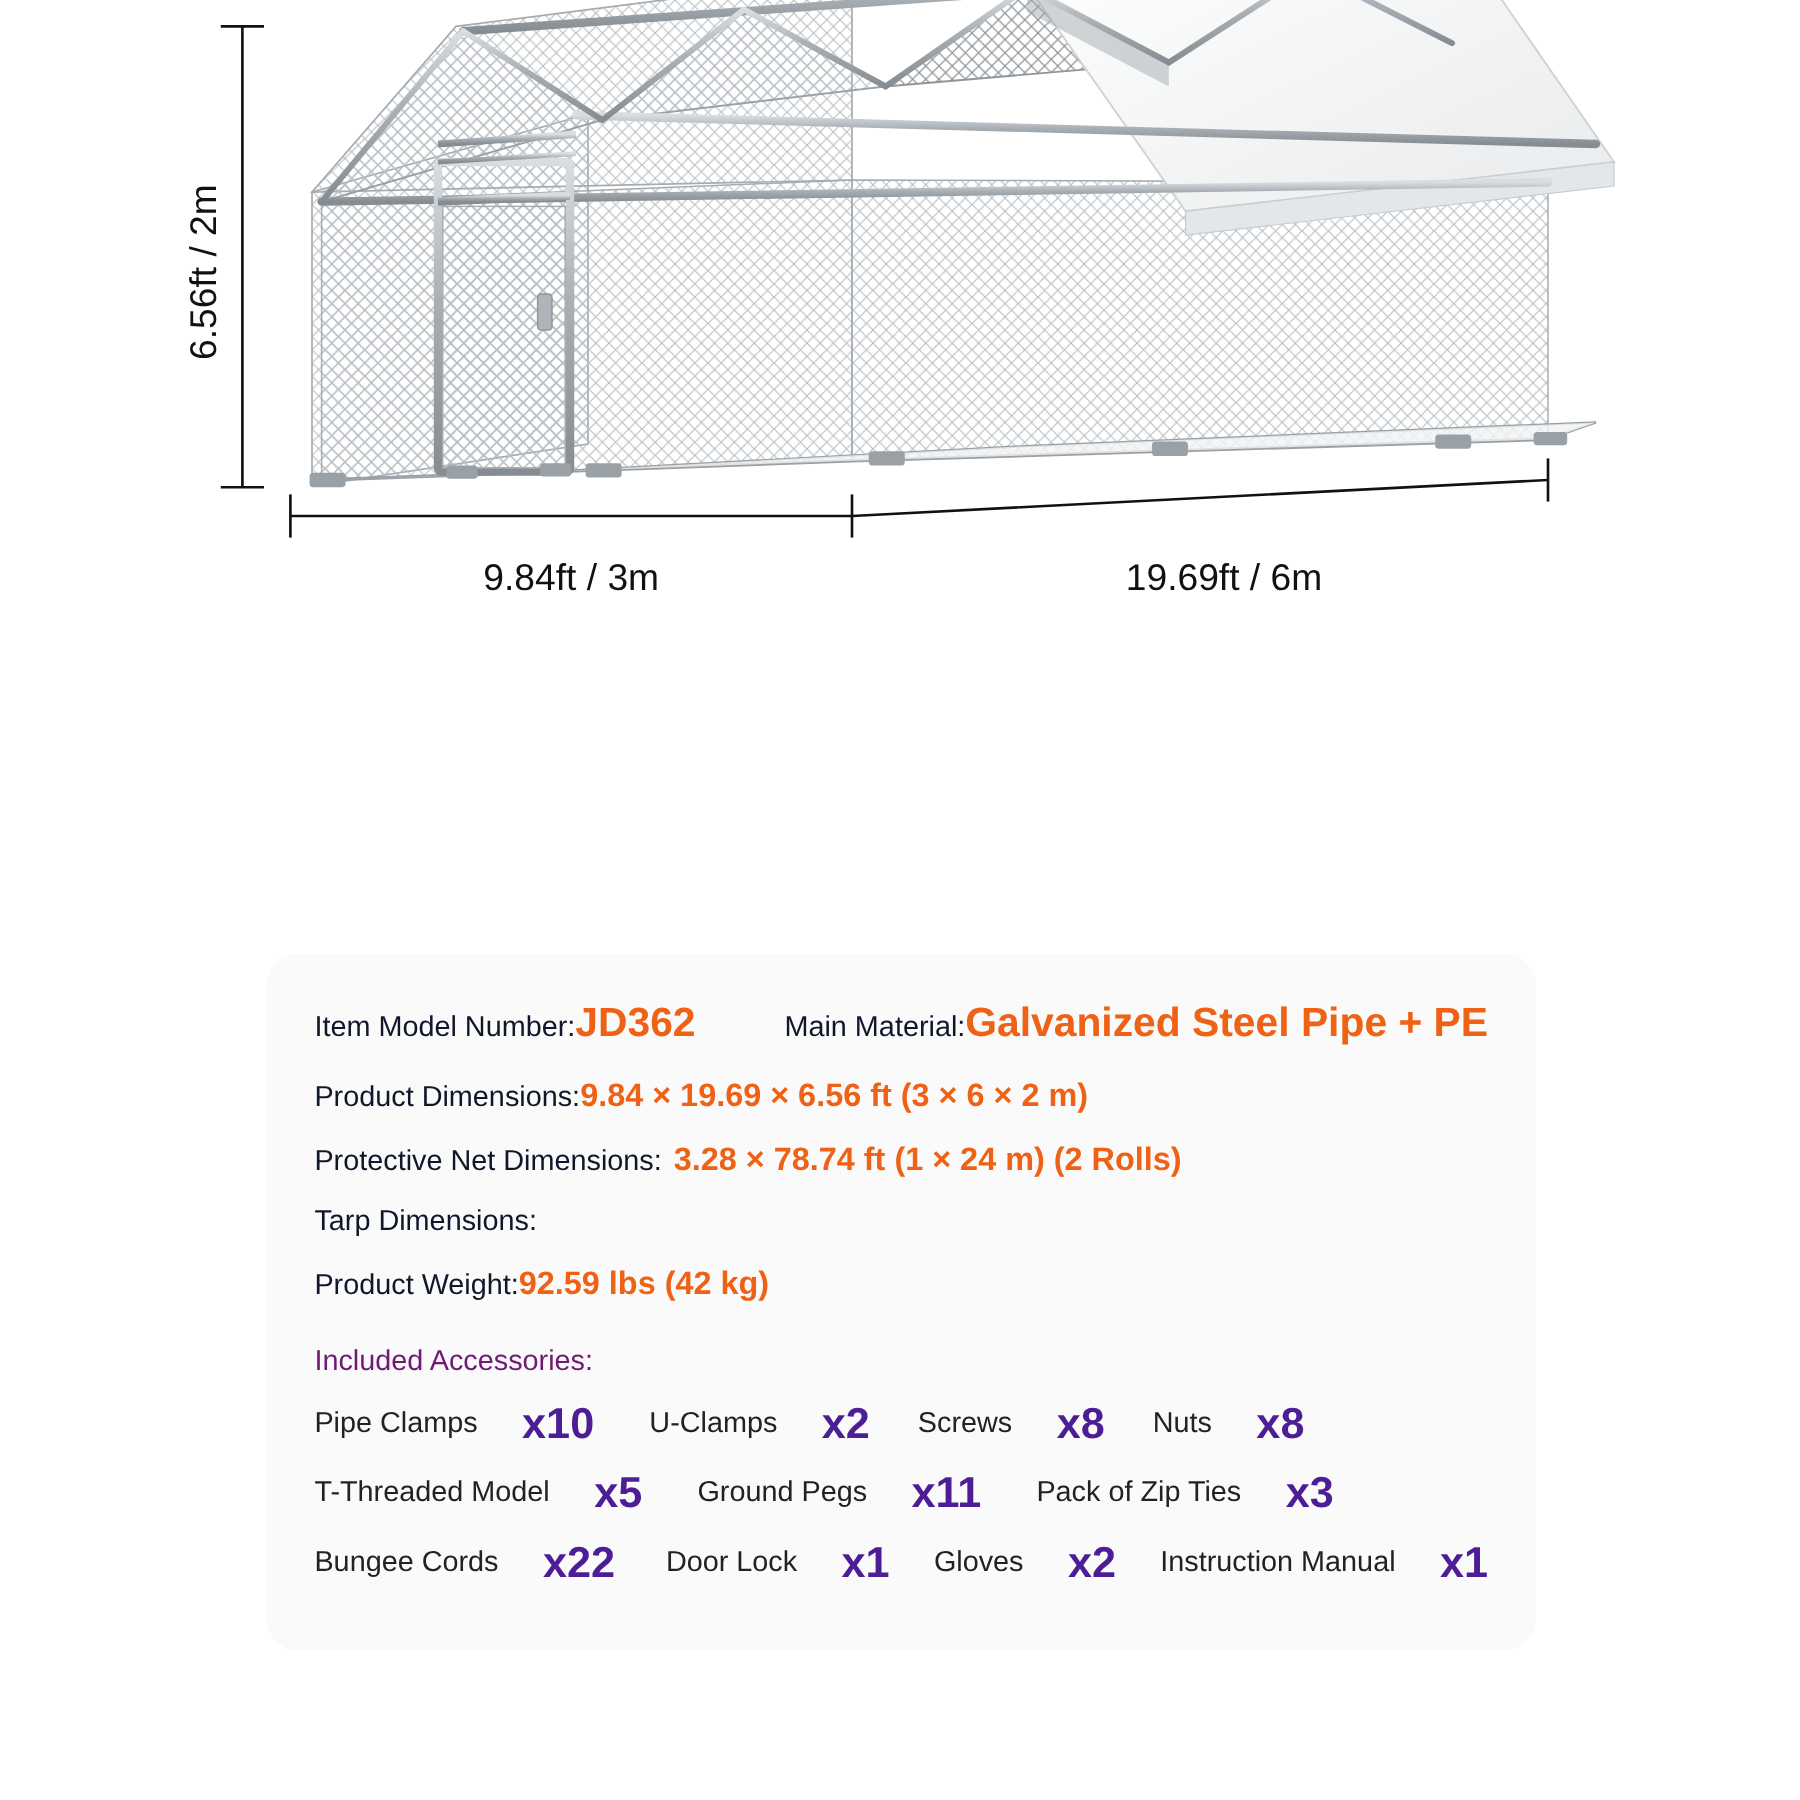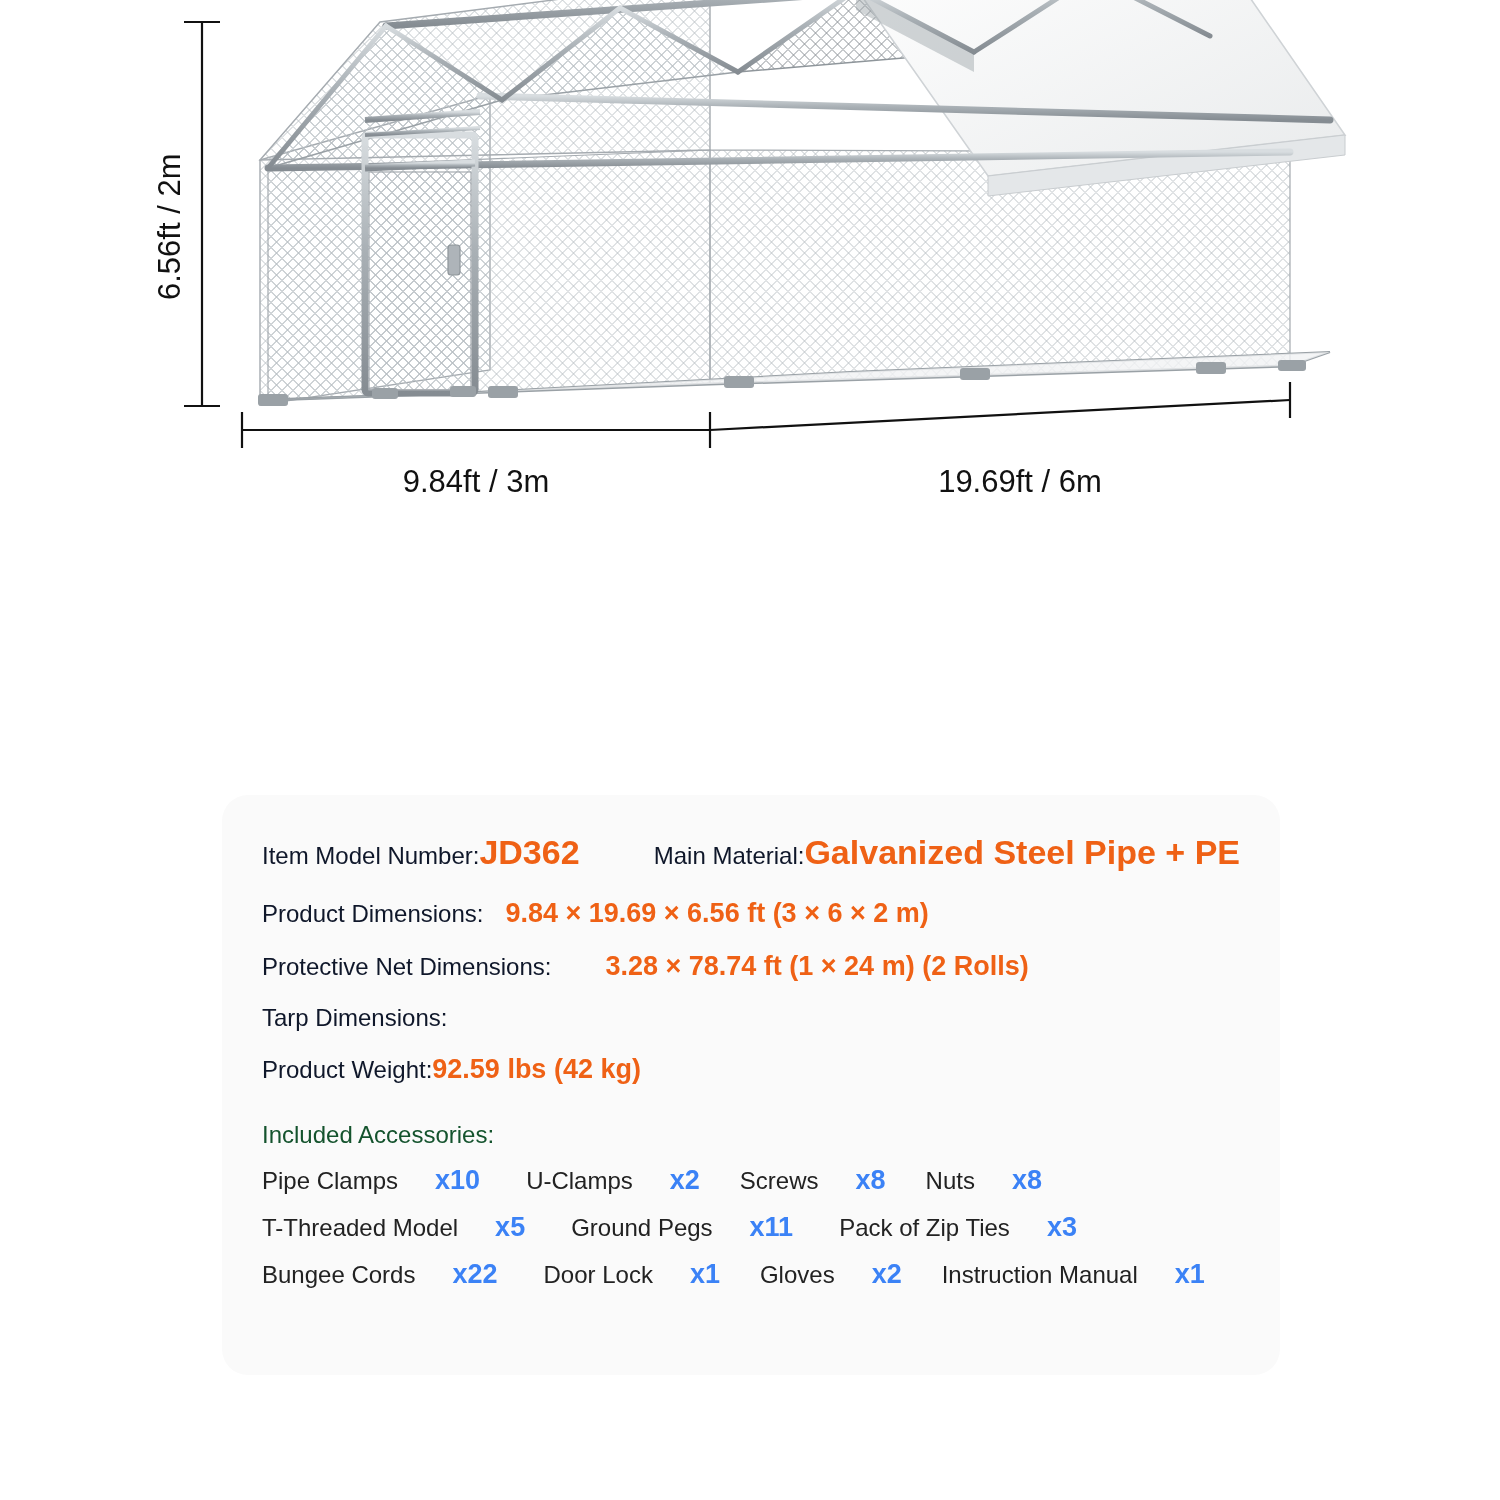--- a/index.html
+++ b/index.html
@@ -62,47 +62,47 @@
     color: #ef6115;
     white-space: nowrap;
   }
   .val-lg {
     font-size: 27px;
   }
   .gap-40 { width: 46px; display: inline-block; }
   .gap-12 { width: 10px; display: inline-block; }
 
   .row-first { margin-bottom: 26px; }
-  .row-spacer { margin-bottom: 22px; gap: 22px; }
+  .row-spacer { margin-bottom: 22px; }
 
   .acc-title {
     font-size: 24px;
-    color: #14532d;
+    color: #701a75;
     margin-top: 36px;
     margin-bottom: 16px;
   }
   .acc-row {
     display: flex;
     align-items: baseline;
     margin-bottom: 16px;
   }
   .acc-item {
     display: flex;
     align-items: center;
     white-space: nowrap;
     gap: 28px;
   }
   .acc-name {
     font-size: 24px;
     color: #222222;
   }
   .acc-qty {
-    font-size: 27px;
+    font-size: 36px;
     font-weight: bold;
-    color: #3b82f6;
+    color: #4c1d95;
     margin-left: 9px;
   }
   .sp-40 { width: 40px; }
   .sp-46 { width: 46px; }
 
   
   .dim-text {
     font-family: "Liberation Sans", sans-serif;
     font-size: 31px;
     fill: #111111;

